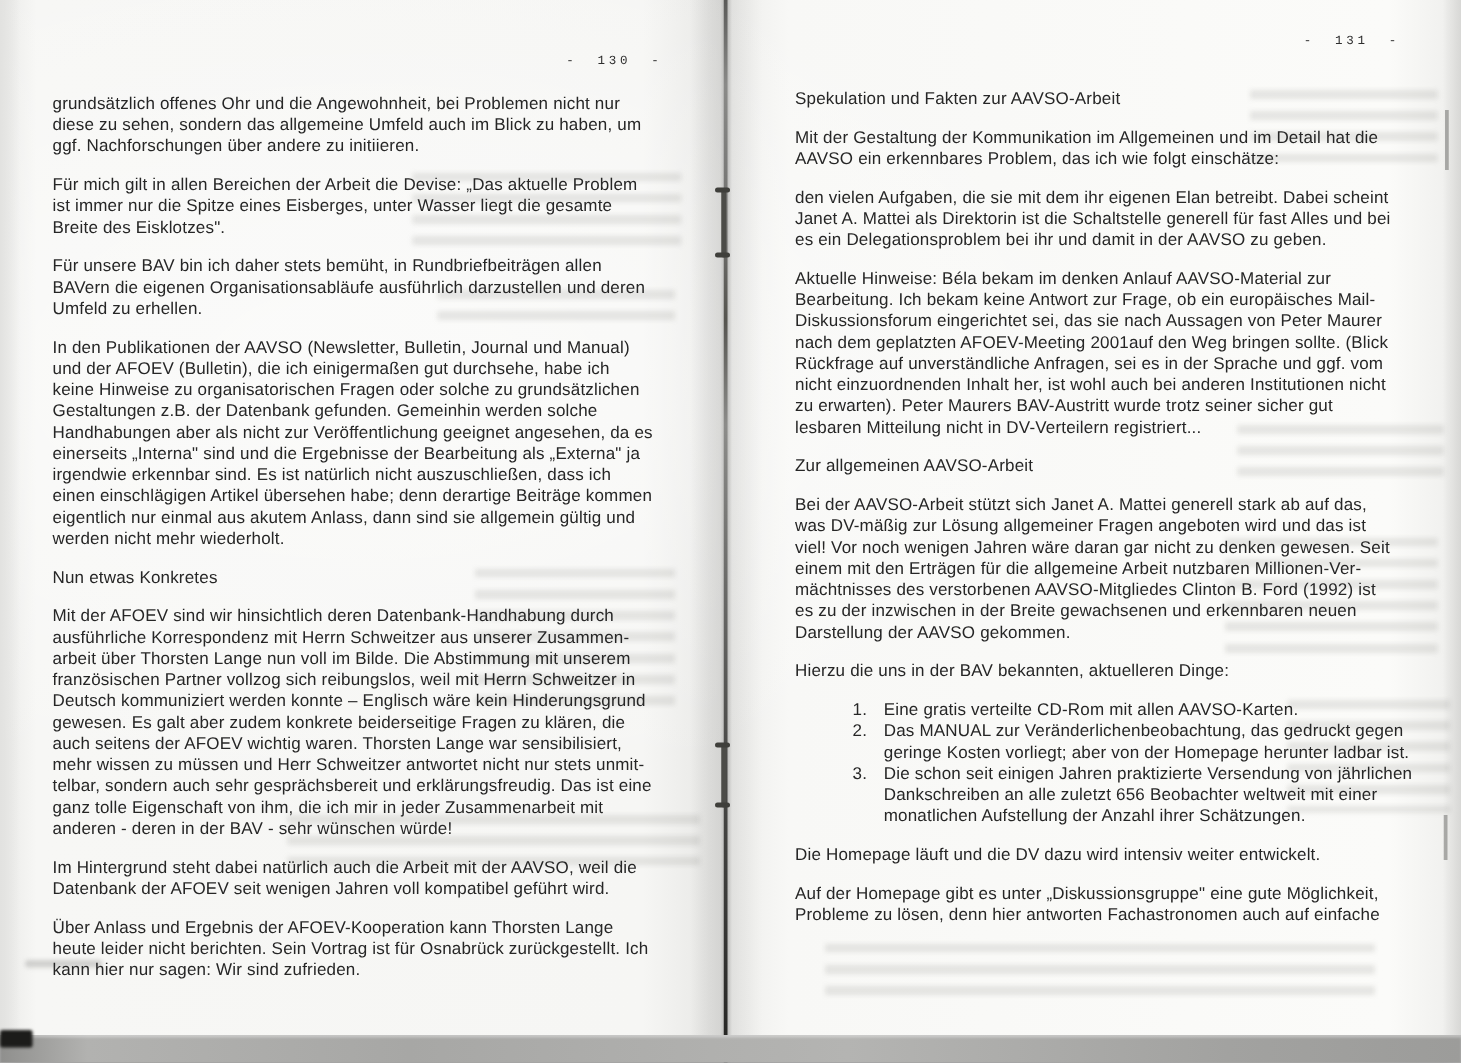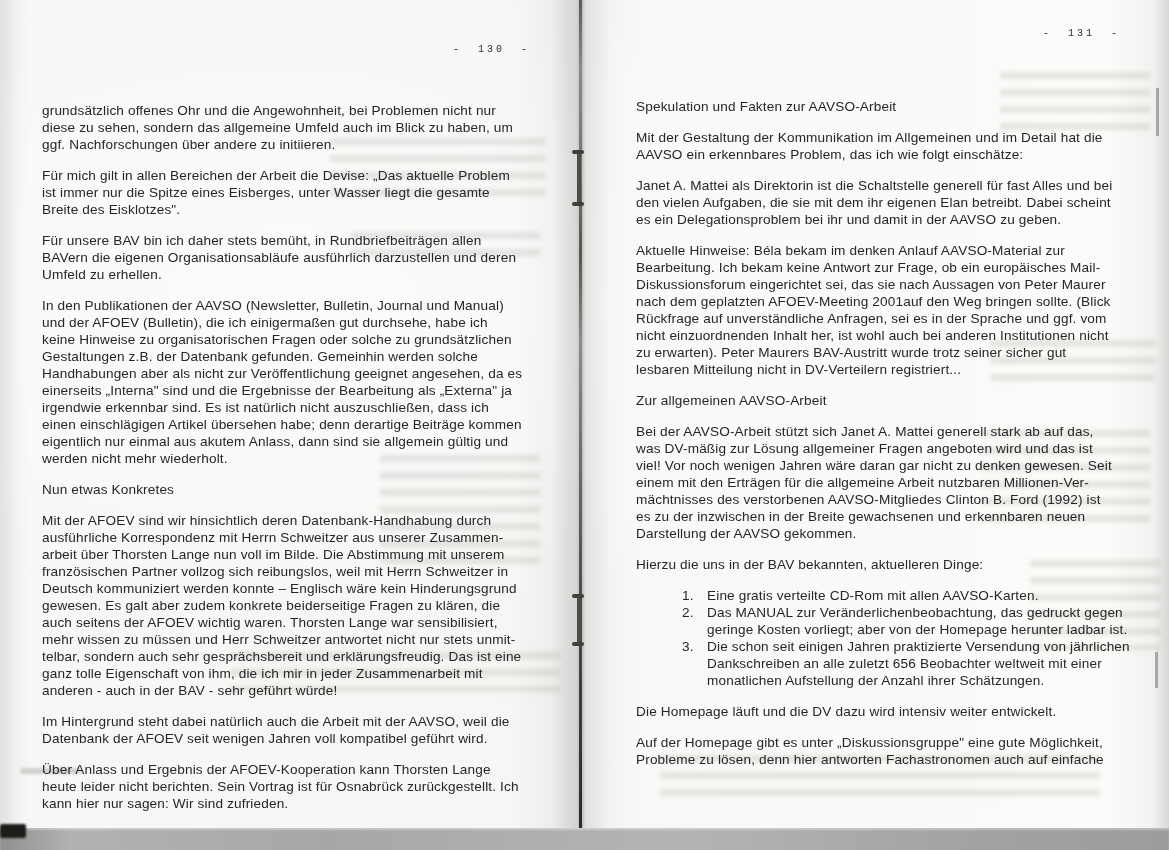--- a/index.html
+++ b/index.html
@@ -10,21 +10,21 @@
     background:
       radial-gradient(900px 500px at 25% 35%, rgba(255,255,255,.55), rgba(255,255,255,0) 70%),
       linear-gradient(90deg,#e9e9e7 0,#f7f7f5 2.5%,#f6f6f4 44%,#e9e9e7 48.5%,#efefed 50.5%,#f8f8f6 54%,#fbfbf9 95%,#eeeeec 100%);
   }
   .pagenum{
     position:absolute;
     font-family:Liberation Mono, monospace;
     font-size:10px;letter-spacing:3px;word-spacing:7px;
     text-align:right;color:#2e2e2e;
   }
-  .pagebody{position:absolute;font-size:13.6px;line-height:17px;letter-spacing:.15px;margin-top:28px;}
+  .pagebody{position:absolute;font-size:13.6px;line-height:17px;letter-spacing:.15px;}
   .block{margin:0 0 14px 0;}
   .line{white-space:nowrap;}
   .u{text-underline-offset:2px;text-decoration-thickness:1px;}
   .li-row{display:flex;padding-left:46px;}
   .li-num{flex:none;width:25px;}
   .li-body{flex:none;}
   
   .gutter-shadow{
     position:absolute;left:552px;top:0;width:58px;height:100%;
     background:linear-gradient(90deg,rgba(150,150,148,0) 0%,rgba(170,170,168,.35) 42%,rgba(110,110,108,.45) 50%,rgba(190,190,188,.28) 58%,rgba(200,200,198,0) 100%);
@@ -121,21 +121,21 @@
         <div class="line"><span>Mit der AFOEV sind wir hinsichtlich deren Datenbank-Handhabung durch</span></div>
         <div class="line"><span>ausführliche Korrespondenz mit Herrn Schweitzer aus unserer Zusammen-</span></div>
         <div class="line"><span>arbeit über Thorsten Lange nun voll im Bilde. Die Abstimmung mit unserem</span></div>
         <div class="line"><span>französischen Partner vollzog sich reibungslos, weil mit Herrn Schweitzer in</span></div>
         <div class="line"><span>Deutsch kommuniziert werden konnte – Englisch wäre kein Hinderungsgrund</span></div>
         <div class="line"><span>gewesen. Es galt aber zudem konkrete beiderseitige Fragen zu klären, die</span></div>
         <div class="line"><span>auch seitens der AFOEV wichtig waren. Thorsten Lange war sensibilisiert,</span></div>
         <div class="line"><span>mehr wissen zu müssen und Herr Schweitzer antwortet nicht nur stets unmit-</span></div>
         <div class="line"><span>telbar, sondern auch sehr gesprächsbereit und erklärungsfreudig. Das ist eine</span></div>
         <div class="line"><span>ganz tolle Eigenschaft von ihm, die ich mir in jeder Zusammenarbeit mit</span></div>
-        <div class="line"><span>anderen - auch in der BAV - sehr geführt würde!</span></div>
+        <div class="line"><span>anderen - deren in der BAV - sehr wünschen würde!</span></div>
       </div>
       <div class="block">
         <div class="line"><span>Im Hintergrund steht dabei natürlich auch die Arbeit mit der AAVSO, weil die</span></div>
         <div class="line"><span>Datenbank der AFOEV seit wenigen Jahren voll kompatibel geführt wird.</span></div>
       </div>
       <div class="block">
         <div class="line"><span>Über Anlass und Ergebnis der AFOEV-Kooperation kann Thorsten Lange</span></div>
         <div class="line"><span>heute leider nicht berichten. Sein Vortrag ist für Osnabrück zurückgestellt. Ich</span></div>
         <div class="line"><span>kann hier nur sagen: Wir sind zufrieden.</span></div>
       </div>
@@ -144,22 +144,22 @@
   <div class="pagenum" style="left:640px;top:28px;width:480px;">- 131 -</div>
   <div class="pagebody" style="left:636px;top:70px;width:520px;">
       <div class="block">
         <div class="line"><span class="u">Spekulation und Fakten zur AAVSO-Arbeit</span></div>
       </div>
       <div class="block">
         <div class="line"><span>Mit der Gestaltung der Kommunikation im Allgemeinen und im Detail hat die</span></div>
         <div class="line"><span>AAVSO ein erkennbares Problem, das ich wie folgt einschätze:</span></div>
       </div>
       <div class="block">
+        <div class="line"><span>den vielen Aufgaben, die sie mit dem ihr eigenen Elan betreibt. Dabei scheint</span></div>
         <div class="line"><span>Janet A. Mattei als Direktorin ist die Schaltstelle generell für fast Alles und bei</span></div>
-        <div class="line"><span>den vielen Aufgaben, die sie mit dem ihr eigenen Elan betreibt. Dabei scheint</span></div>
         <div class="line"><span>es ein Delegationsproblem bei ihr und damit in der AAVSO zu geben.</span></div>
       </div>
       <div class="block">
         <div class="line"><span>Aktuelle Hinweise: Béla bekam im denken Anlauf AAVSO-Material zur</span></div>
         <div class="line"><span>Bearbeitung. Ich bekam keine Antwort zur Frage, ob ein europäisches Mail-</span></div>
         <div class="line"><span>Diskussionsforum eingerichtet sei, das sie nach Aussagen von Peter Maurer</span></div>
         <div class="line"><span>nach dem geplatzten AFOEV-Meeting 2001auf den Weg bringen sollte. (Blick</span></div>
         <div class="line"><span>Rückfrage auf unverständliche Anfragen, sei es in der Sprache </span><span class="u">und</span><span> ggf. vom</span></div>
         <div class="line"><span>nicht einzuordnenden Inhalt her, ist wohl auch bei anderen Institutionen nicht</span></div>
         <div class="line"><span>zu erwarten). Peter Maurers BAV-Austritt wurde trotz seiner sicher gut</span></div>

